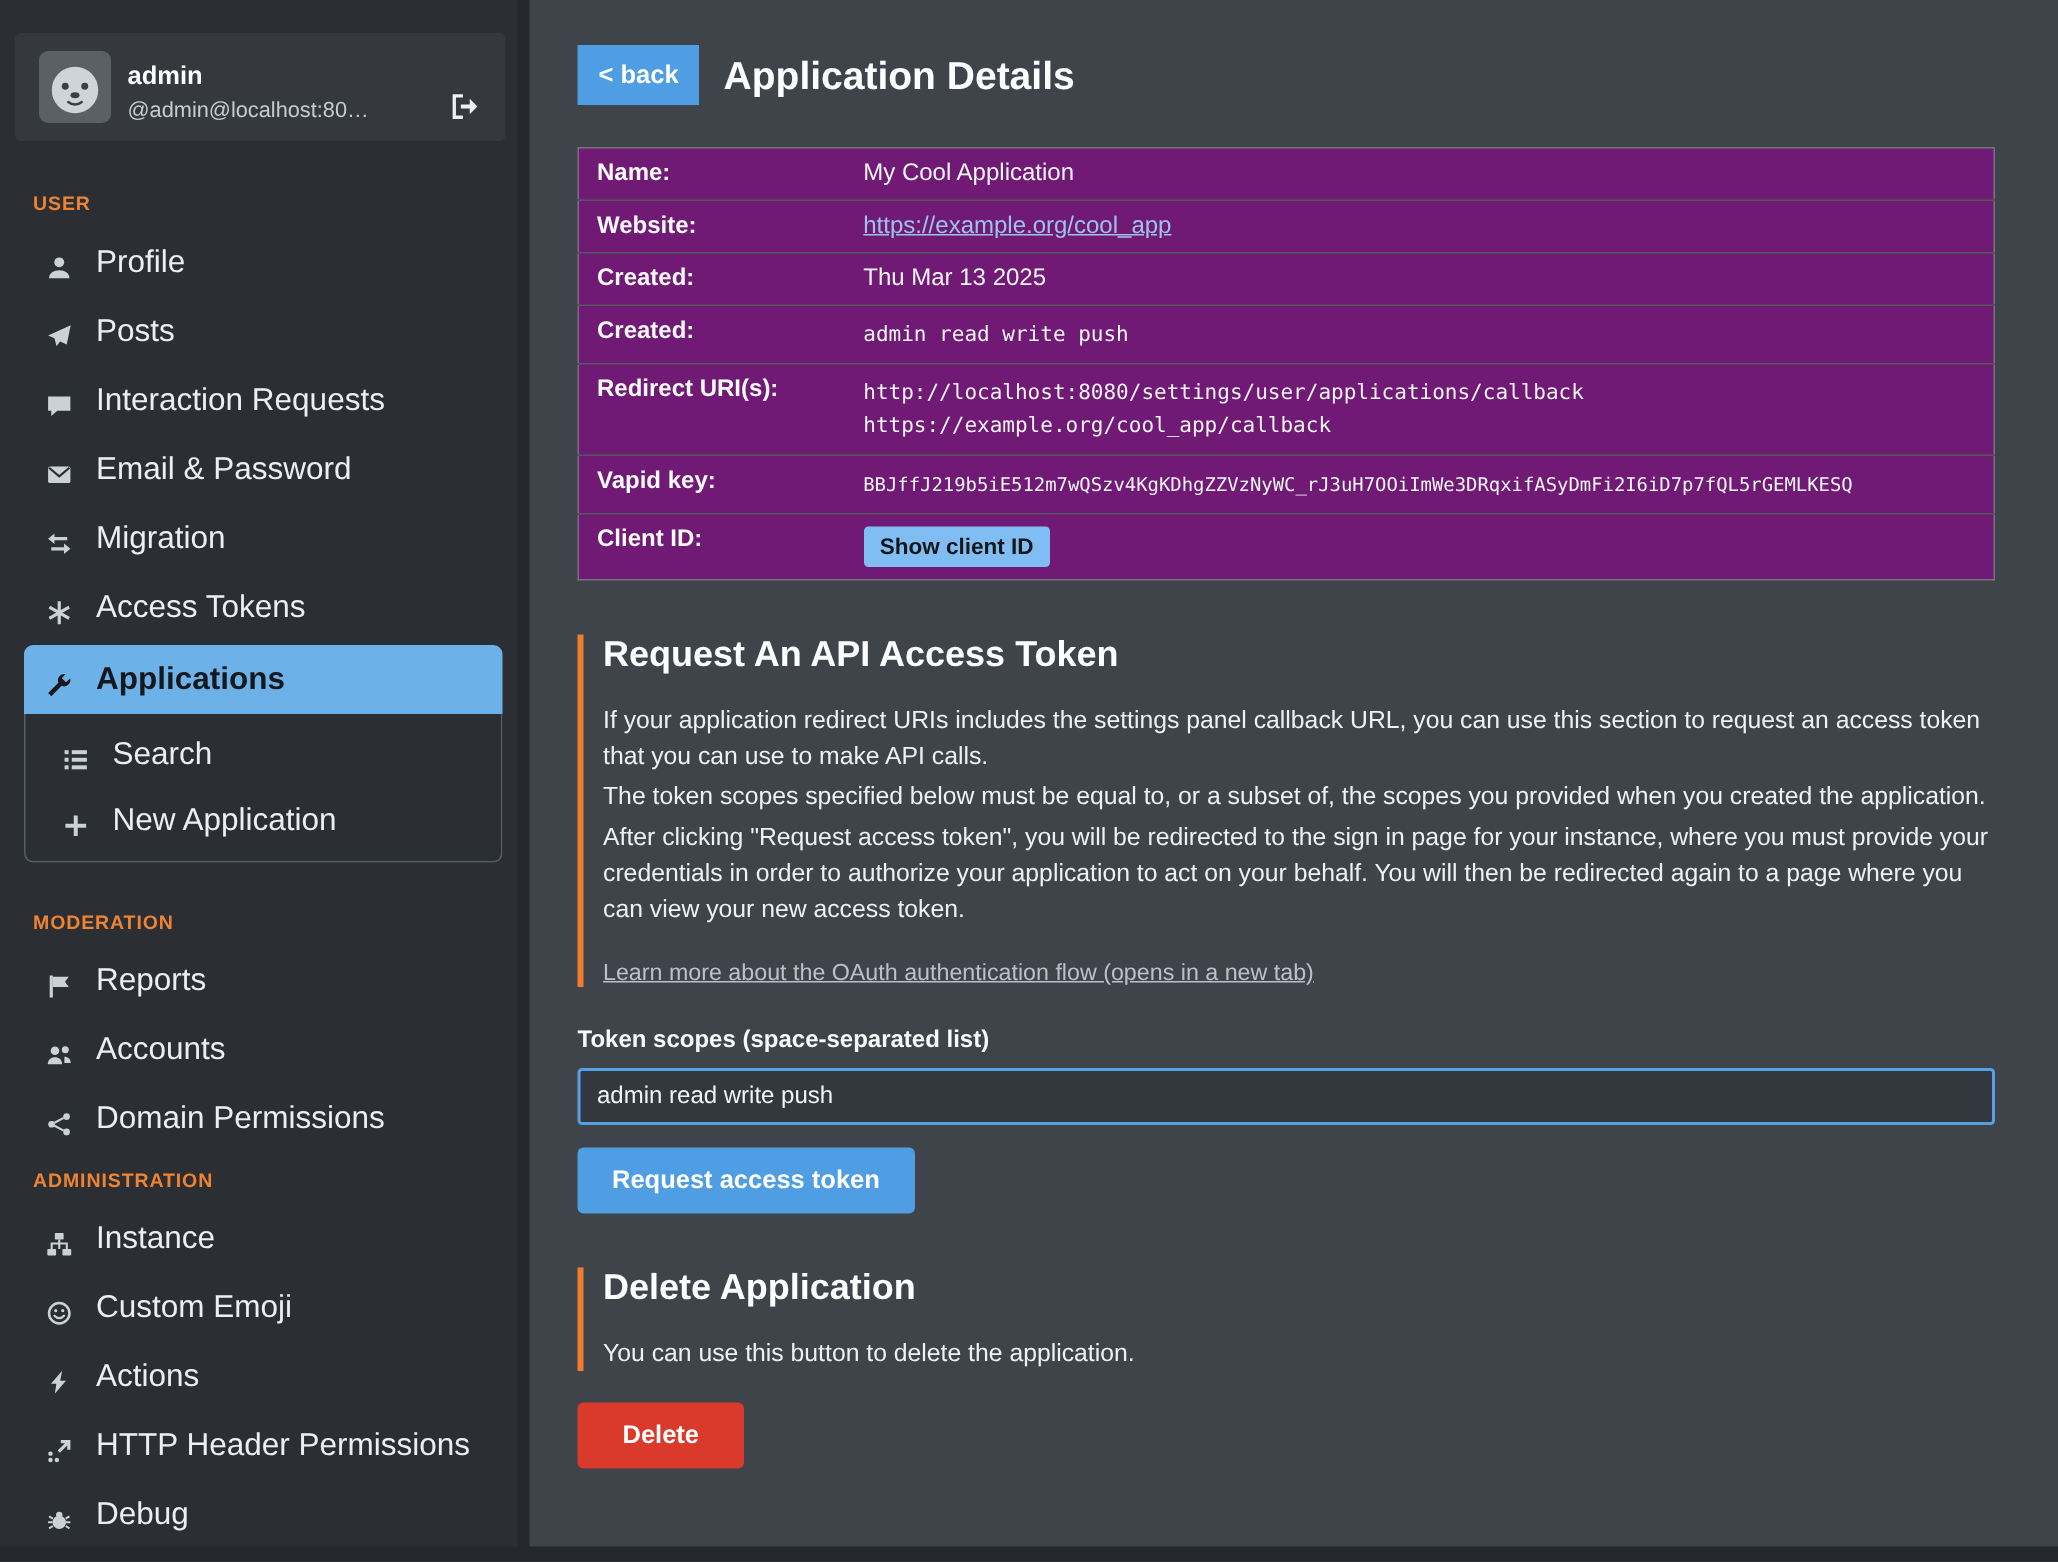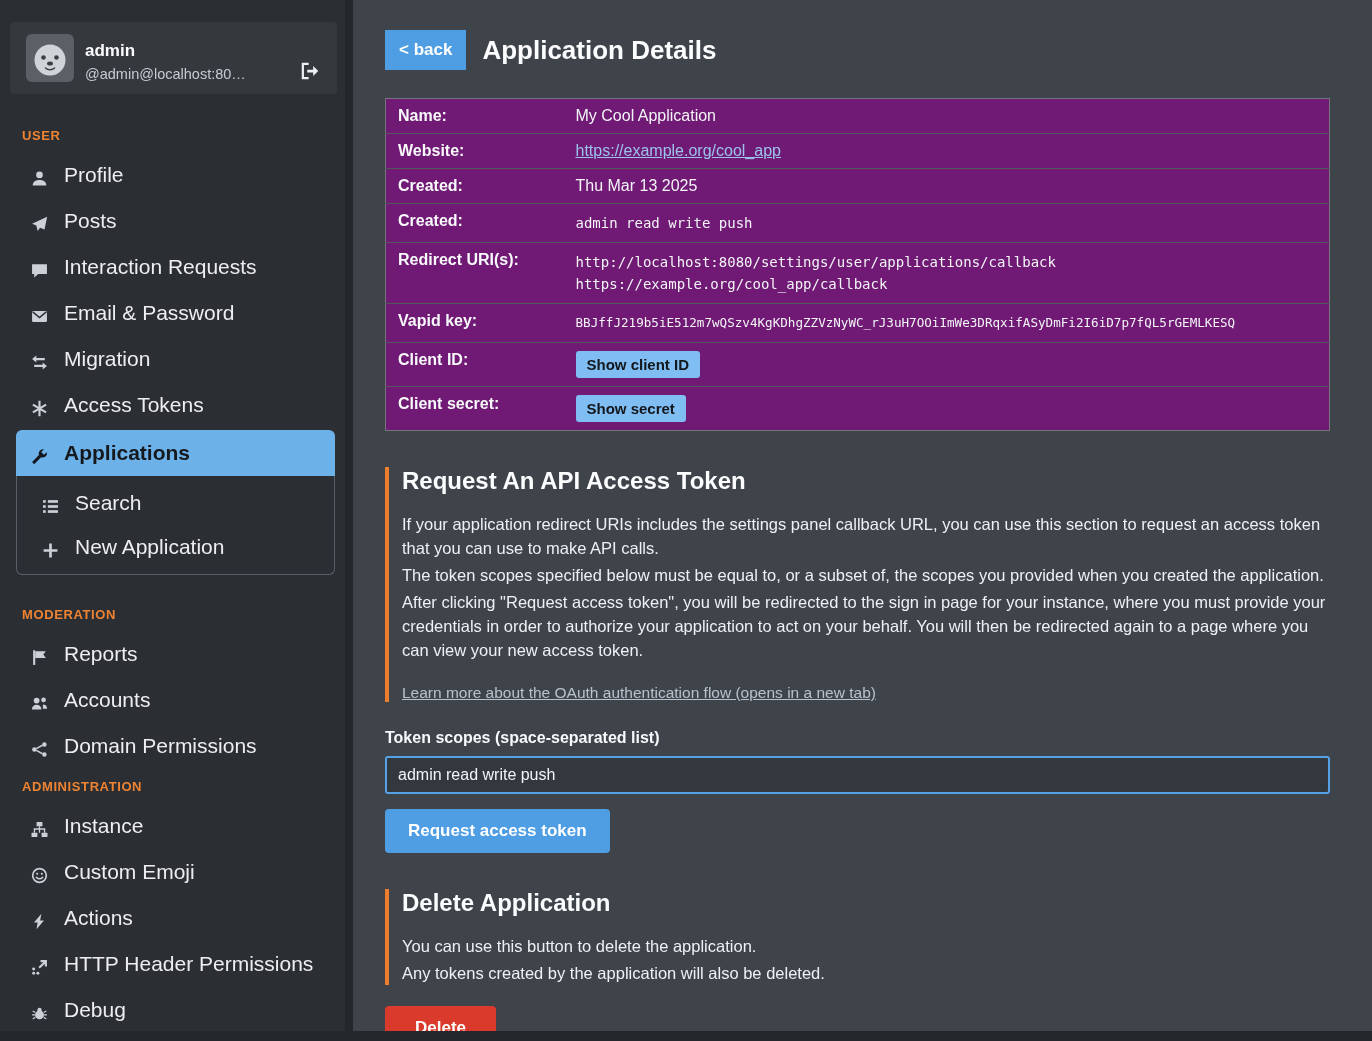--- a/index.html
+++ b/index.html
@@ -388,26 +388,20 @@
       <tr>
         <th>Vapid key:</th>
         <td class="mono vapid">BBJffJ219b5iE512m7wQSzv4KgKDhgZZVzNyWC_rJ3uH7OOiImWe3DRqxifASyDmFi2I6iD7p7fQL5rGEMLKESQ</td>
       </tr>
       <tr>
         <th>Client ID:</th>
         <td>
           <button class="show-btn">Show client ID</button>
         </td>
       </tr>
-      <tr>
-        <th>Client secret:</th>
-        <td>
-          <button class="show-btn">Show secret</button>
-        </td>
-      </tr>
     </tbody>
       </table>
 
     <section class="section">
       <div class="accent">
         <h2>Request An API Access Token</h2>
         <p>If your application redirect URIs includes the settings panel callback URL, you can use this section to request an access token that you can use to make API calls.</p>
         <p>The token scopes specified below must be equal to, or a subset of, the scopes you provided when you created the application.</p>
         <p>After clicking "Request access token", you will be redirected to the sign in page for your instance, where you must provide your credentials in order to authorize your application to act on your behalf. You will then be redirected again to a page where you can view your new access token.</p>
         <a href="#" class="learn-link">Learn more about the OAuth authentication flow (opens in a new tab)</a>
@@ -415,19 +409,18 @@
       <div class="field-label">Token scopes (space-separated list)</div>
       <input class="token-input" type="text" value="admin read write push" style="">
       <br>
       <button class="request-btn">Request access token</button>
     </section>
 
     <section class="section">
       <div class="accent">
         <h2>Delete Application</h2>
         <p>You can use this button to delete the application.</p>
-        <p>Any tokens created by the application will also be deleted.</p>
       </div>
       <button class="delete-btn">Delete</button>
     </section>
 
   </main>
 </div>
 
 </body></html>

